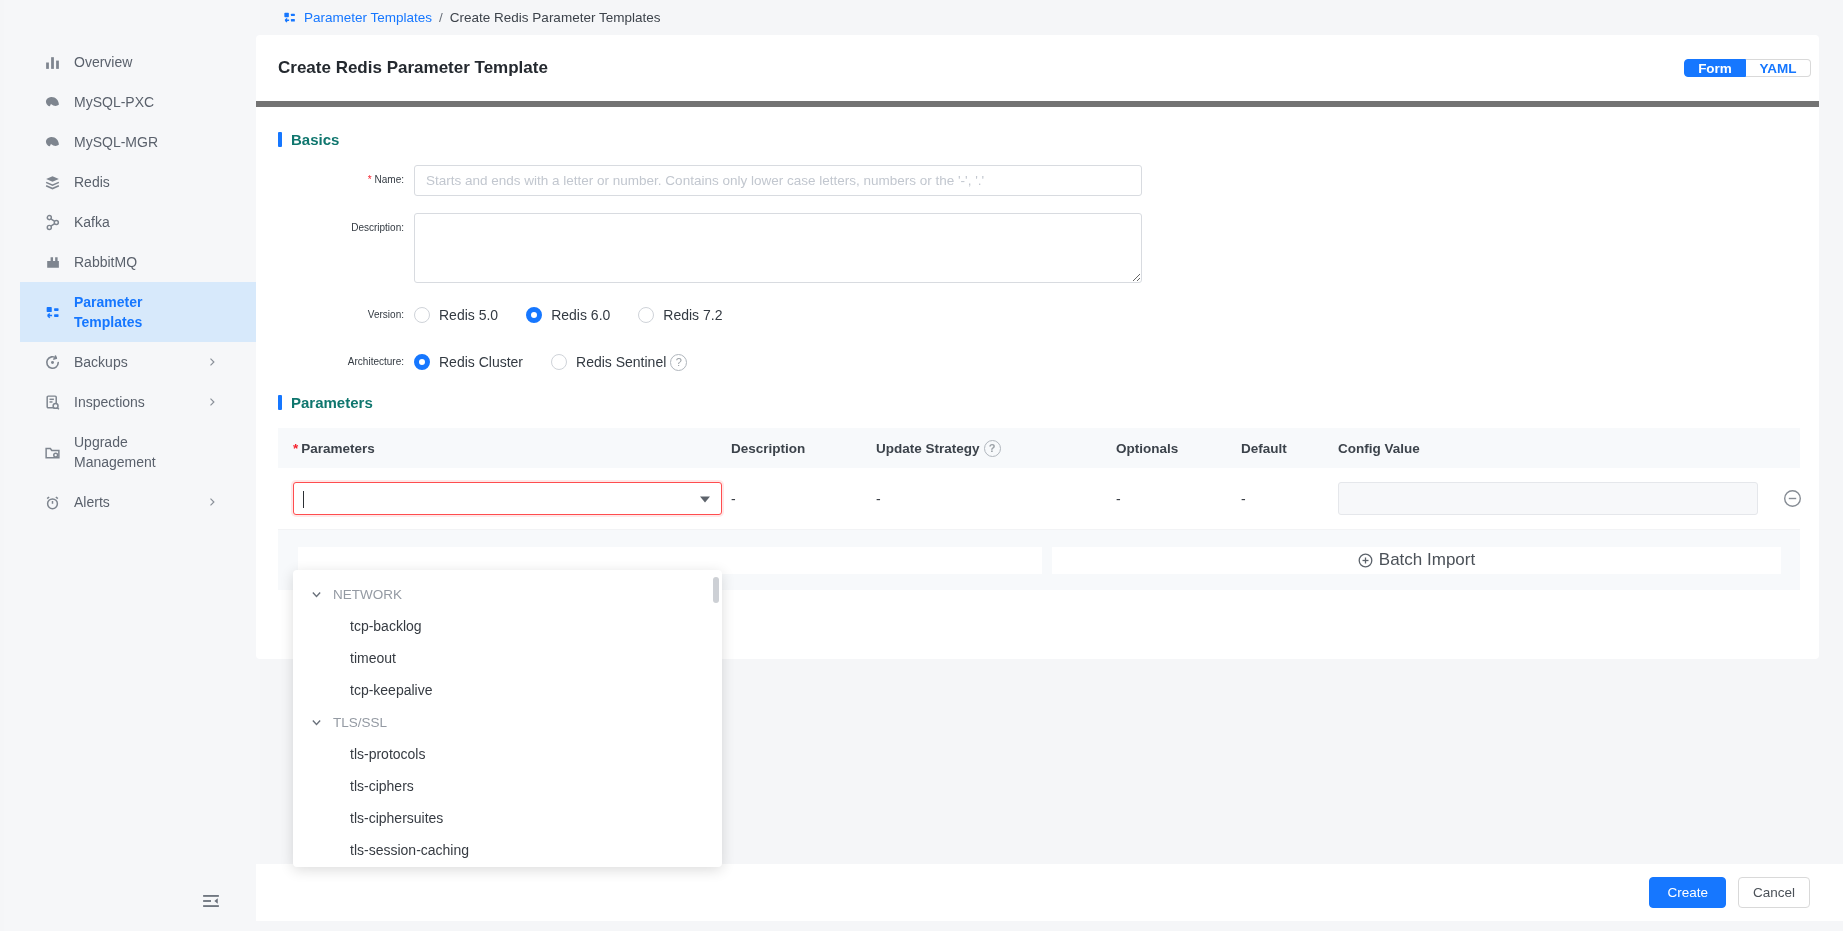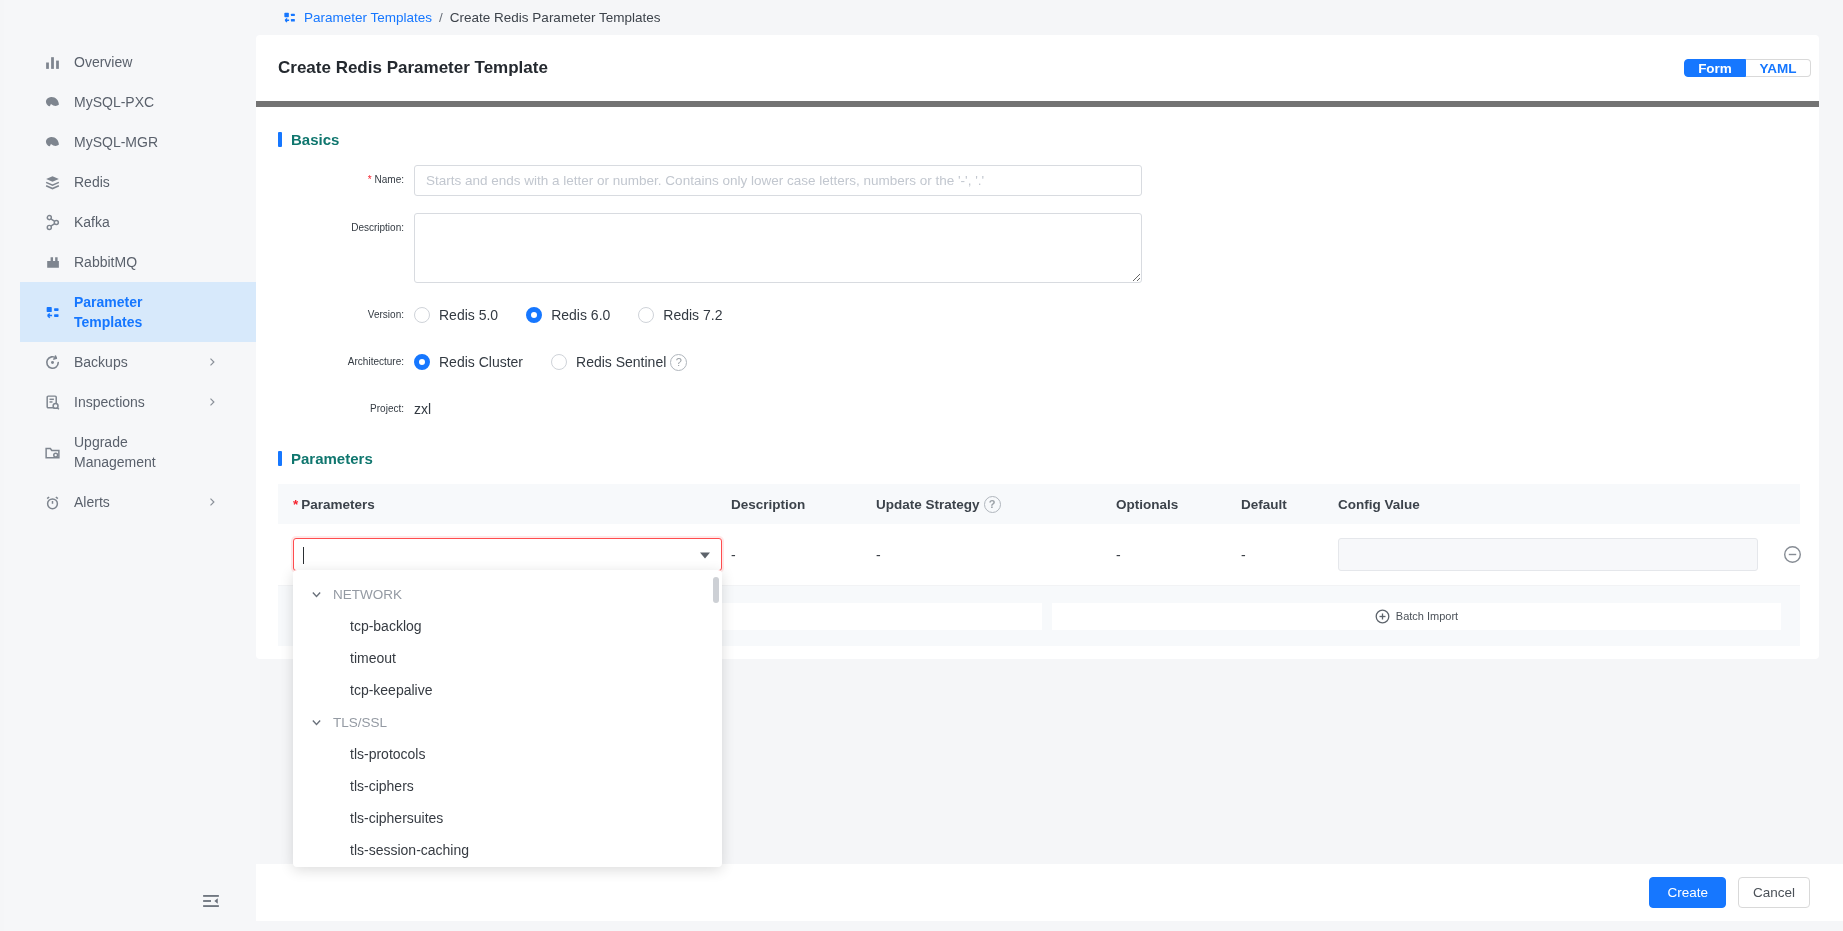--- a/index.html
+++ b/index.html
@@ -74,21 +74,21 @@
   .caret-line { position:absolute; left:9px; top:8px; width:1px; height:17px; background:#2b2f33; }
   .sel-arrow { position:absolute; right:11px; top:13px; width:10px; height:7px; }
   .sel-arrow svg { display:block; }
   .cfg-input { width:420px; height:33px; background:#f7f8fa; border:1px solid #e5e7eb; border-radius:3px; outline:none;
     padding:0 10px; font-family:"Liberation Sans",sans-serif; font-size:13.5px; }
   .minus-btn { width:19px; height:19px; cursor:pointer; justify-self:start; }
   .minus-btn svg { display:block; }
   .batch-row { height:60px; background:#f7f9fb; display:flex; align-items:center; padding:0 19px 0 20px; gap:10px; }
   .add-bar { width:744px; height:27px; background:#fff; cursor:pointer; }
   .batch-bar { flex:1; height:27px; background:#fff; display:flex; align-items:center; justify-content:center;
-    gap:6px; font-size:11px; color:#4b5158; cursor:pointer; }
+    gap:6px; font-size:17px; color:#4b5158; cursor:pointer; }
   .batch-bar svg { display:block; }
   
   .dropdown { position:absolute; left:293px; top:570px; width:429px; height:297px; background:#fff; border-radius:4px;
     box-shadow:0 3px 14px rgba(0,0,0,.14); padding-top:8px; overflow:hidden; z-index:50; }
   .dd-group-head { height:32px; display:flex; align-items:center; padding-left:17px; gap:10px;
     color:#949aa3; font-size:13.5px; cursor:pointer; }
   .dd-group-head svg { width:13px; height:13px; stroke:#6b727c; fill:none; stroke-width:1.7; }
   .dd-item { height:32px; display:flex; align-items:center; padding-left:57px; font-size:14px; color:#363b42; cursor:pointer; }
   .dd-thumb { position:absolute; right:3px; top:7px; width:6px; height:26px; background:#cdd0d5; border-radius:3px; cursor:pointer; }
   
@@ -318,24 +318,20 @@
               <span class="dot on"></span>
               <span>Redis Cluster</span>
             </span>
           <span class="radio-opt" style="margin-right:0">
               <span class="dot"></span>
               <span>Redis Sentinel</span>
             </span>
           <span class="help">?</span>
         </div>
 
-        <div class="form-row project-row">
-          <div class="f-label">Project:</div>
-          <span class="plain-val">zxl</span>
-        </div>
       </div>
 
       <div class="section-title">
         <span class="section-bar"></span>
         <span>Parameters</span>
       </div>
 
       <div class="tbl">
         <div class="tgrid t-head">
           <div class="cell cell1">

